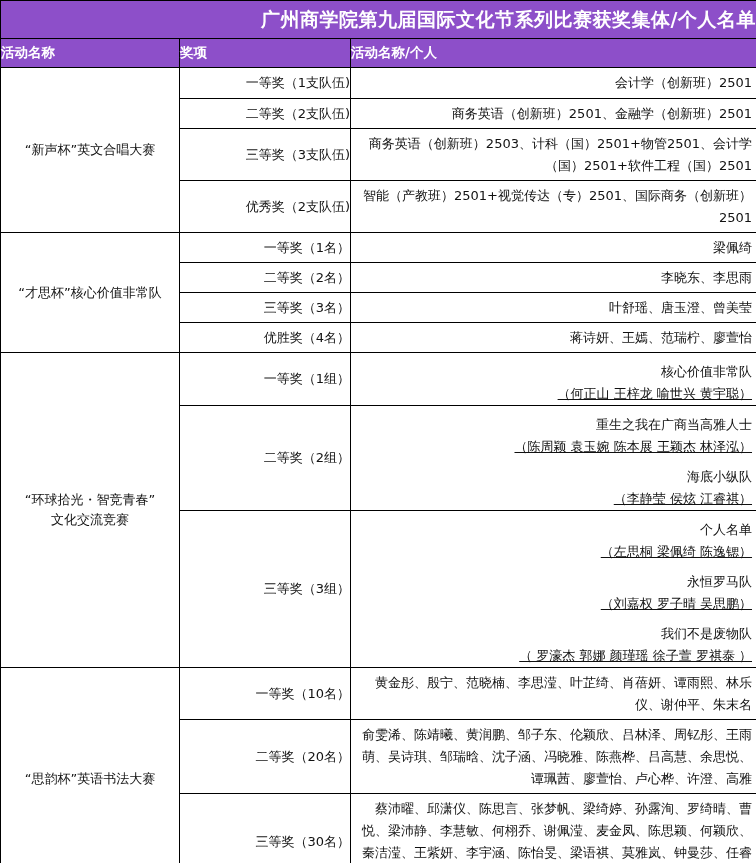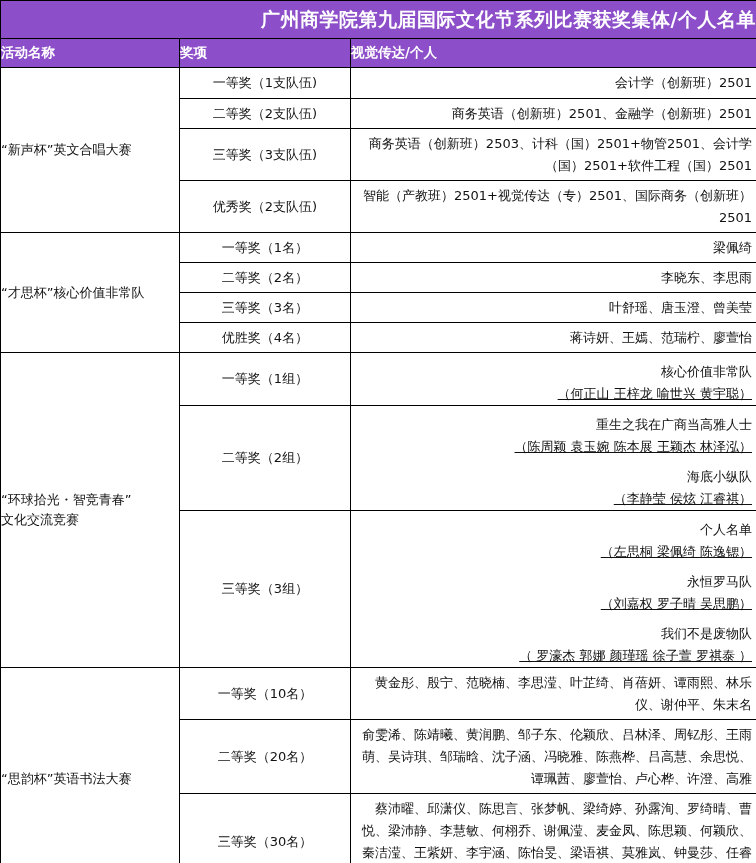--- a/index.html
+++ b/index.html
@@ -1,43 +1,43 @@
 <!DOCTYPE html>
 <html><head>
 <meta charset="utf-8">
 <style>
   html, body { margin:0; padding:0; background:#ffffff; }
   body { width:756px; height:863px; overflow:hidden; font-family:"DejaVu Sans", "Liberation Sans", sans-serif; }
   table { border-collapse:collapse; width:756px; table-layout:fixed; }
   td, th { border:1px solid #000; padding:0; font-size:13px; color:#111; }
   .title { background:#8d4fc9; color:#fff; font-size:19px; font-weight:bold; height:37px; text-align:right; letter-spacing:0.5px; }
   .hdr th { background:#8d4fc9; color:#fff; font-size:13.5px; font-weight:bold; height:28px; text-align:left; }
-  .act { text-align:left; line-height:20px; }
-  .prize { text-align:center; }
+  .act { text-align:center; line-height:20px; }
+  .prize { text-align:right; }
   .win { text-align:right; padding-left:3px; padding-right:4px; line-height:22px; vertical-align:middle; }
   .win .line { display:block;margin-top:8px; }
   .win .members { display:block; padding-left:6px;text-decoration:underline; }
 </style>
 </head>
 <body>
 
 <table>
   <colgroup>
     <col style="width:179px">
     <col style="width:171px">
     <col style="width:406px">
   </colgroup>
   <tbody>
       <tr>
     <td colspan="3" class="title">广州商学院第九届国际文化节系列比赛获奖集体/个人名单</td>
   </tr>
   <tr class="hdr">
     <th>活动名称</th>
     <th>奖项</th>
-    <th>视觉传达/个人</th>
+    <th>活动名称/个人</th>
   </tr>
 
   <tr style="height:31px">
     <td rowspan="4" class="act">“新声杯”英文合唱大赛</td>
     <td class="prize">一等奖（1支队伍)</td>
     <td class="win">会计学（创新班）2501</td>
   </tr>
   <tr style="height:30px">
     <td class="prize">二等奖（2支队伍)</td>
     <td class="win">商务英语（创新班）2501、金融学（创新班）2501</td>

